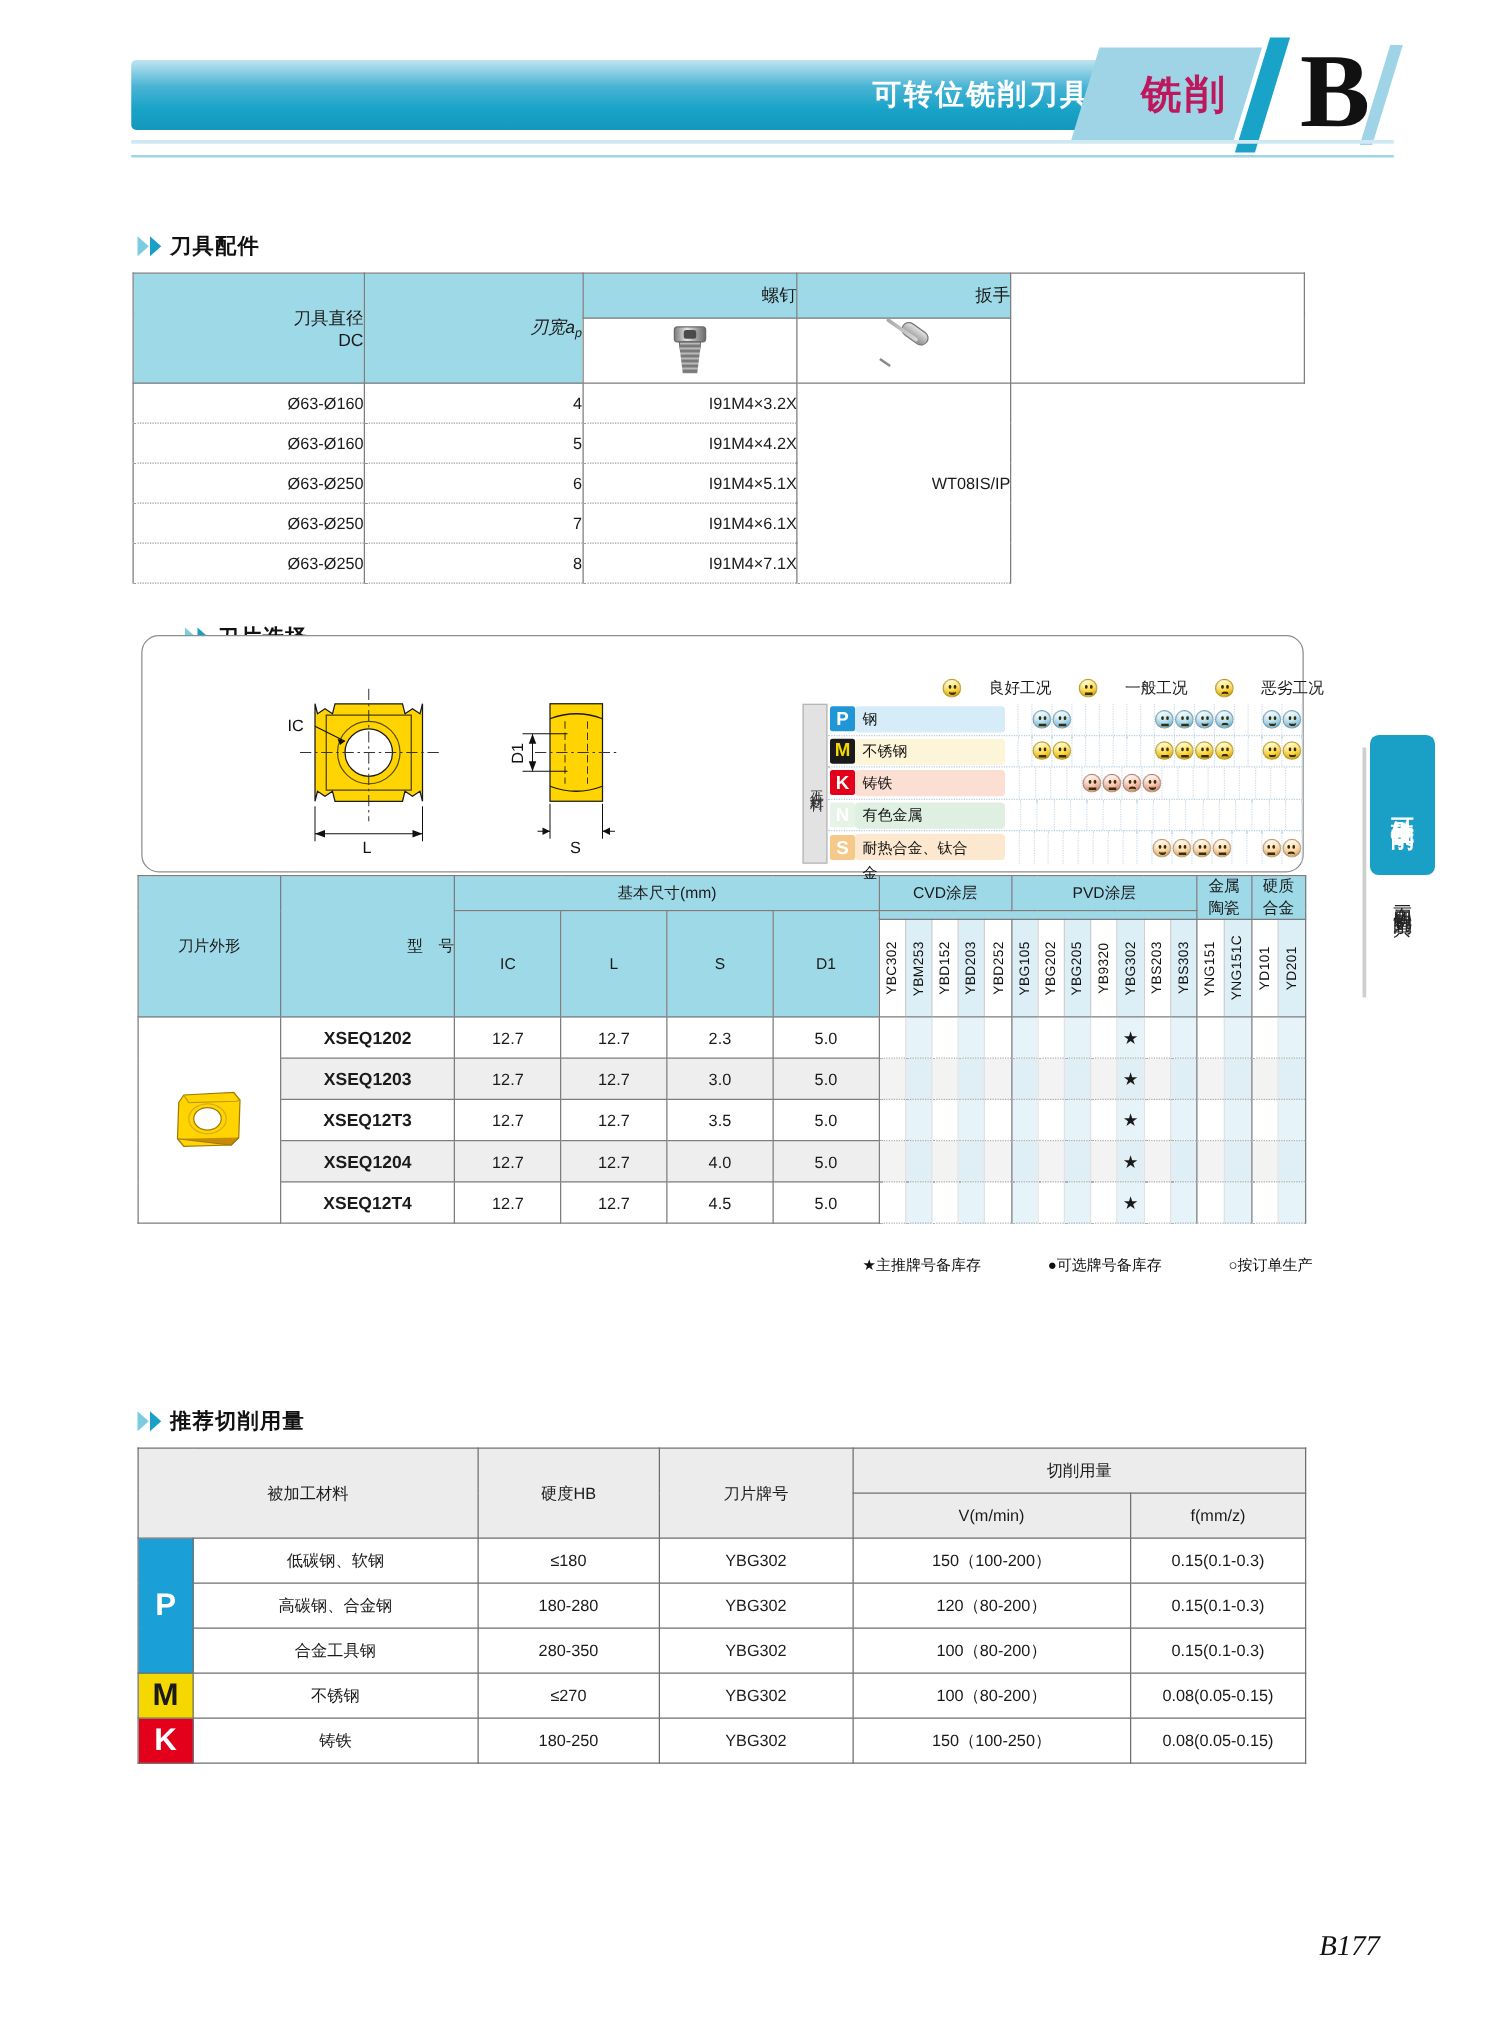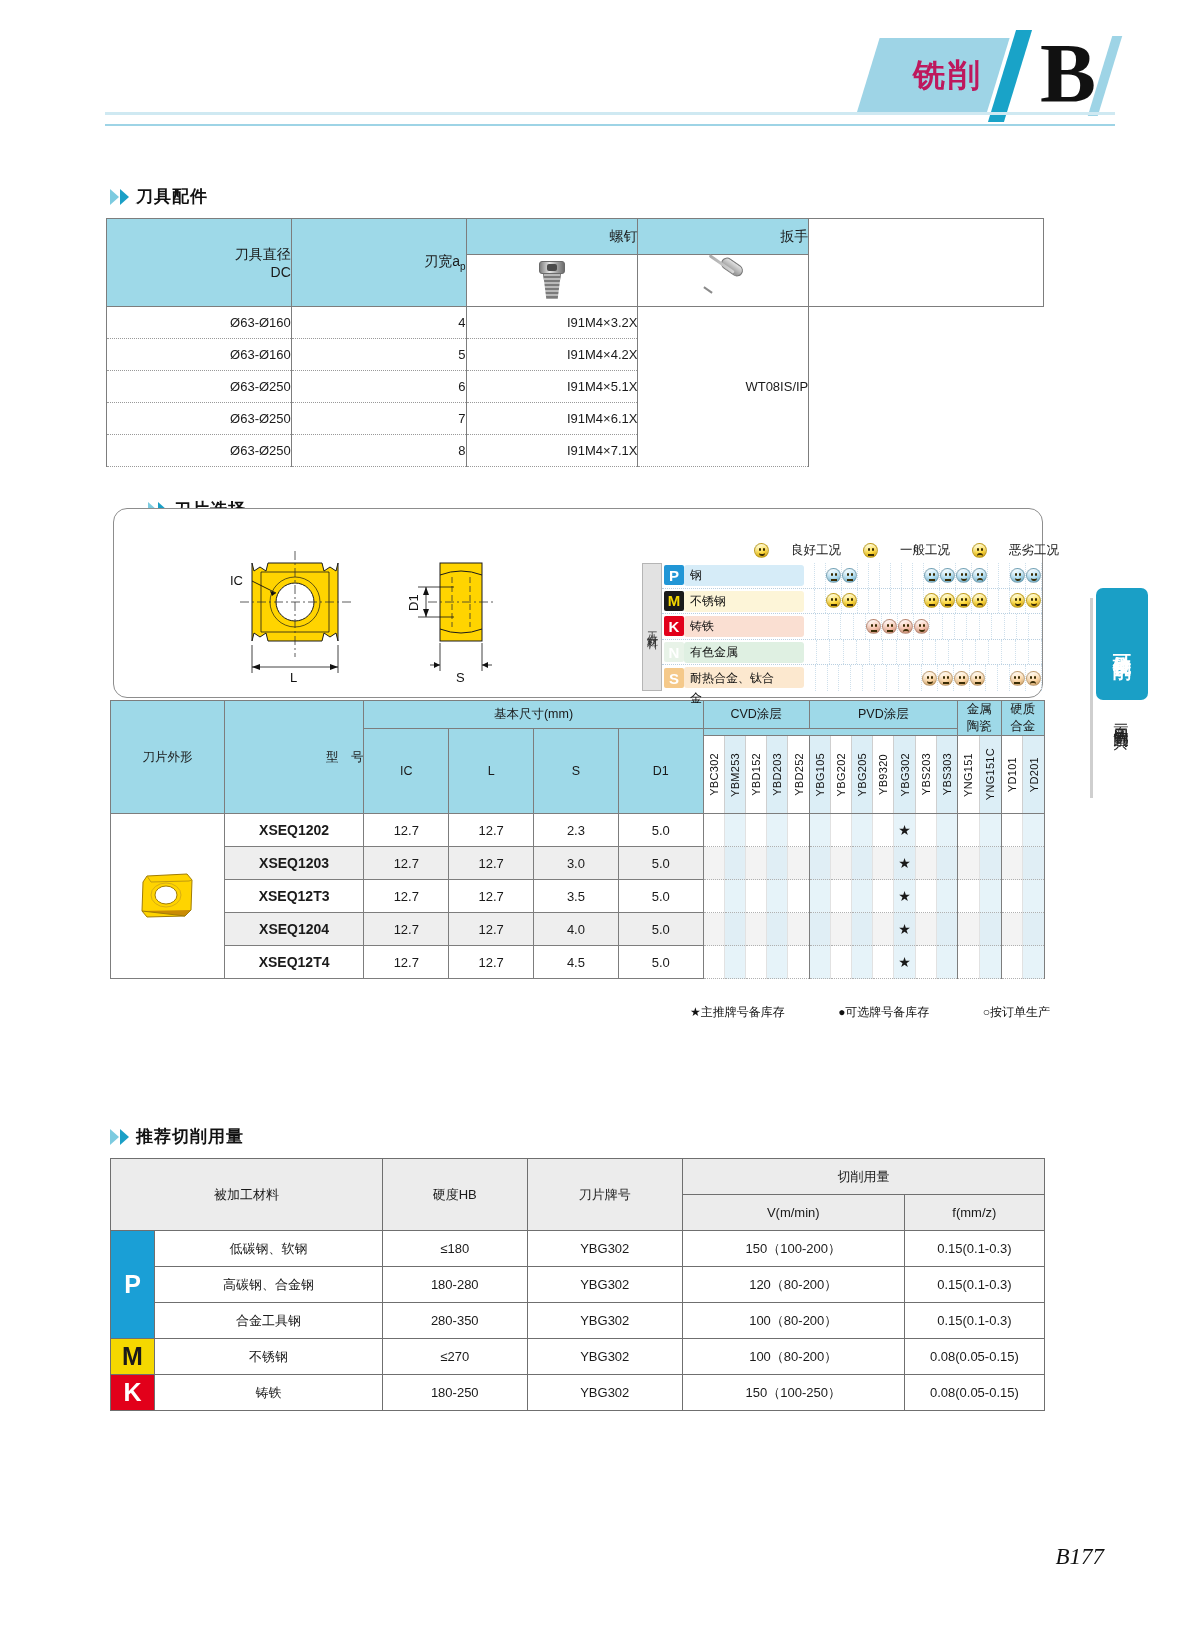--- a/index.html
+++ b/index.html
@@ -262,20 +262,23 @@
   .page-num {
     position:absolute; right:96px; bottom:58px;
     font-family:"Liberation Serif","DejaVu Serif",serif;
     font-size:23px; font-style:italic; color:#111;
   }
 </style>
 </head>
 <body>
 
 <div class="header">
+  <div class="hdr-bar">
+    <div class="hdr-bar-title">可转位铣削刀具</div>
+  </div>
   <div class="hdr-skew"></div>
   <div class="hdr-skew-text">铣削</div>
   <div class="hdr-slash"></div>
   <div class="hdr-line-skew"></div>
   <div class="hdr-letter">B</div>
   <div class="hdr-line1"></div>
   <div class="hdr-line2"></div>
 </div>
 
 <div class="sec-title" style="left:110px; top:185px;">
@@ -286,21 +289,21 @@
   <span>刀具配件</span>
 </div>
 
 <table class="tbl-accessory">
   <tbody>
       <tr>
     <td class="hd" rowspan="2" style="width:185px; height:88px;">
       <div>刀具直径</div>
       <div>DC</div>
     </td>
-    <td class="hd" rowspan="2" style="width:175px;">
+    <td class="hd" rowspan="2" style="width:175px;font-style:italic;">
       <span>刃宽a</span><span class="sub">p</span>
     </td>
     <td class="hd" style="width:172px; height:36px;">螺钉</td>
     <td class="hd" style="width:171px;">扳手</td>
     <td rowspan="7" class="pic-cell" style="width:235px;">
       <div class="cutter-photo">
         
         
         
         

